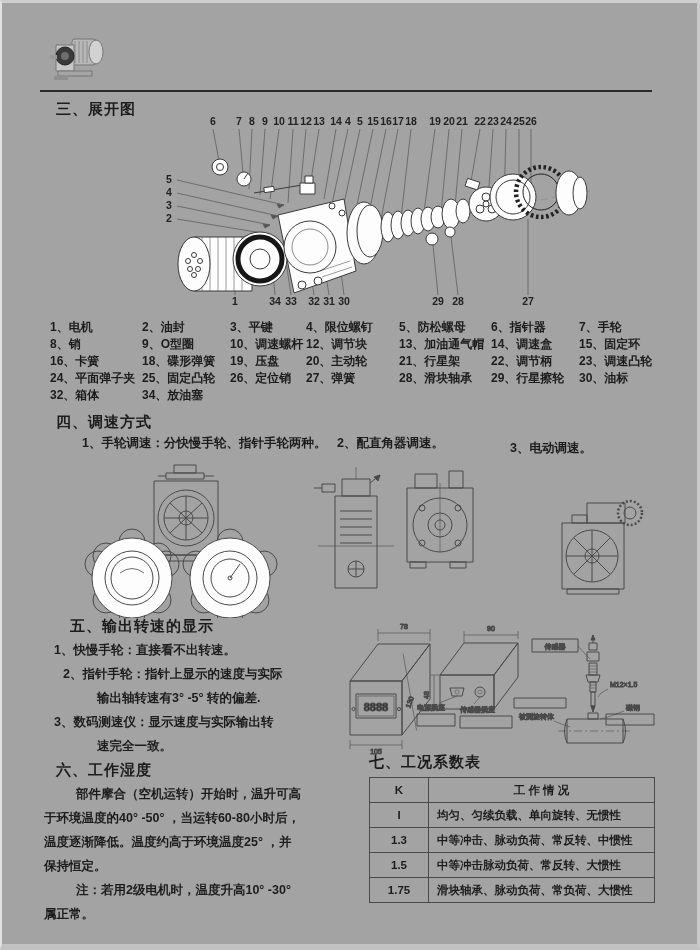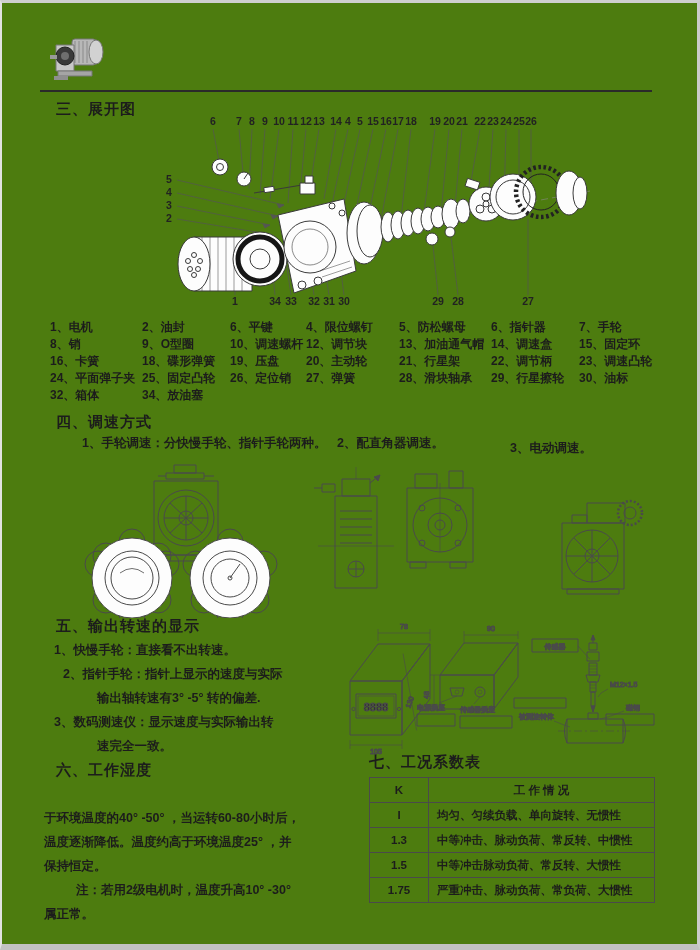--- a/index.html
+++ b/index.html
@@ -1,18 +1,18 @@
 <!DOCTYPE html>
 <html><head>
 <meta charset="utf-8">
 <style>
   html,body{margin:0;padding:0;background:#d8d8d8;}
   .page{
     position:relative;width:695px;height:941px;margin:0 auto;
-    background:#4d7c0f;overflow:hidden;
+    background:#a3a3a3;overflow:hidden;
     border-top:3px solid #cfcfcf;border-bottom:6px solid #c2c2c2;
     border-right:3px solid #cbcbcb;border-left:2px solid #e2e2e2;
     font-family:"Liberation Sans","DejaVu Sans",sans-serif;color:#1c1c1c;
   }
   .t{position:absolute;white-space:nowrap;}
   .sec-title{font-size:15px;font-weight:700;letter-spacing:1px;}
   .body-txt{font-size:12.5px;font-weight:600;}
   .rule{position:absolute;background:#2a2a2a;}
   .parts-grid{
     position:absolute;left:48px;top:316px;width:606px;
@@ -236,21 +236,21 @@
         <circle cx="340" cy="210" r="3"></circle>
       <rect x="464" y="177" width="13" height="8" transform="rotate(18 470 181)"></rect>
       <circle cx="430" cy="236" r="6"></circle>
         <circle cx="448" cy="229" r="5"></circle>
     </g>
   </svg>
 
   <div class="parts-grid">
     <div>1、电机</div>
     <div>2、油封</div>
-    <div>6、平键</div>
+    <div>3、平键</div>
     <div>4、限位螺钉</div>
     <div>5、防松螺母</div>
     <div>6、指针器</div>
     <div>7、手轮</div>
     <div>8、销</div>
     <div>9、O型圈</div>
     <div>10、调速螺杆</div>
     <div>12、调节块</div>
     <div>13、加油通气帽</div>
     <div>14、调速盒</div>
@@ -370,21 +370,21 @@
           <line x1="608" y1="535" x2="572" y2="571"></line>
         <rect x="585" y="500" width="38" height="20"></rect>
         <circle cx="628" cy="510" r="12" stroke-dasharray="2 2" stroke-width="2.5"></circle>
         <circle cx="628" cy="510" r="6"></circle>
         <rect x="570" y="512" width="15" height="8"></rect>
         <rect x="565" y="586" width="52" height="5"></rect>
       </g>
     </g>
   </svg>
 
-  <div class="t sec-title" style="left:54px;top:614px;">五、输出转速的显示</div>
+  <div class="t sec-title" style="left:68px;top:614px;">五、输出转速的显示</div>
   <div class="t body-txt" style="left:52px;top:639px;">1、快慢手轮：直接看不出转速。</div>
   <div class="t body-txt" style="left:52px;top:663px;margin-left:9px;">2、指针手轮：指针上显示的速度与实际</div>
   <div class="t body-txt" style="left:95px;top:687px;">输出轴转速有3° -5° 转的偏差.</div>
   <div class="t body-txt" style="left:52px;top:711px;">3、数码测速仪：显示速度与实际输出转</div>
   <div class="t body-txt" style="left:95px;top:735px;">速完全一致。</div>
 
   <svg style="left:340px;top:610px;" width="330" height="150" viewBox="340 610 330 150">
     <g fill="none" stroke="#4a4a4a" stroke-width="1">
 
       <g>
@@ -468,20 +468,21 @@
         <rect x="586" y="710" width="10" height="6"></rect>
         <path d="M565 716 h56 v24 h-56 z"></path>
         <path d="M565 716 q-5 12 0 24" fill="none"></path>
           <path d="M621 716 q5 12 0 24" fill="none"></path>
         <line x1="556" y1="728" x2="630" y2="728" stroke-width="0.6" stroke-dasharray="8 3 2 3"></line>
       </g>
     </g>
   </svg>
 
   <div class="t sec-title" style="left:54px;top:758px;">六、工作湿度</div>
+  <div class="t body-txt" style="left:74px;top:783px;">部件摩合（空机运转）开始时，温升可高</div>
   <div class="t body-txt" style="left:42px;top:807px;">于环境温度的40° -50° ，当运转60-80小时后，</div>
   <div class="t body-txt" style="left:42px;top:831px;">温度逐渐降低。温度约高于环境温度25° ，并</div>
   <div class="t body-txt" style="left:42px;top:855px;">保持恒定。</div>
   <div class="t body-txt" style="left:74px;top:879px;">注：若用2级电机时，温度升高10° -30°</div>
   <div class="t body-txt" style="left:42px;top:903px;">属正常。</div>
 
   <div class="t sec-title" style="left:367px;top:750px;">七、工况系数表</div>
   <table class="k-table">
     <tbody>
         <tr class="hdr">
@@ -495,18 +496,18 @@
     <tr>
       <td class="kcol">1.3</td>
       <td>中等冲击、脉动负荷、常反转、中惯性</td>
     </tr>
     <tr>
       <td class="kcol">1.5</td>
       <td>中等冲击脉动负荷、常反转、大惯性</td>
     </tr>
     <tr>
       <td class="kcol">1.75</td>
-      <td>严重冲击、脉动负荷、常负荷、大惯性</td>
+      <td>滑块轴承、脉动负荷、常负荷、大惯性</td>
     </tr>
   </tbody>
     </table>
 
 </div>
 
 </body></html>

